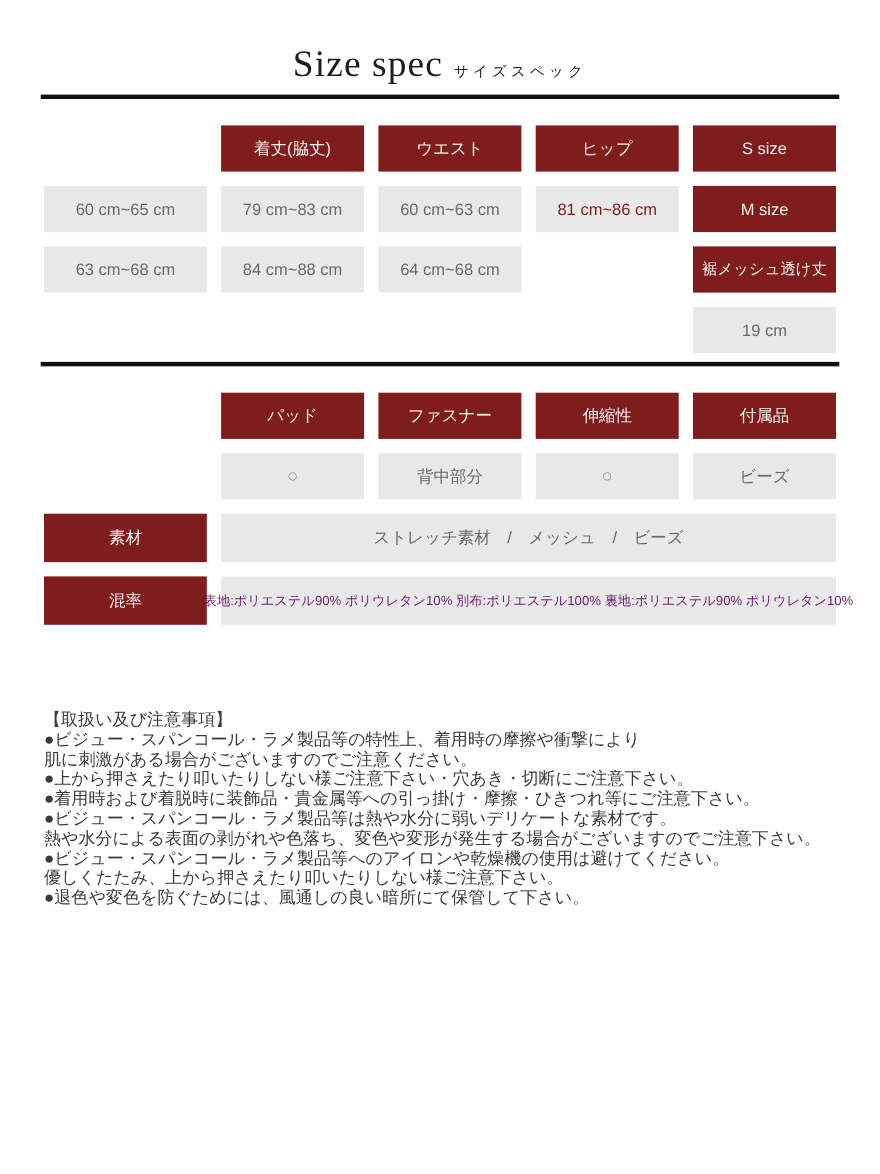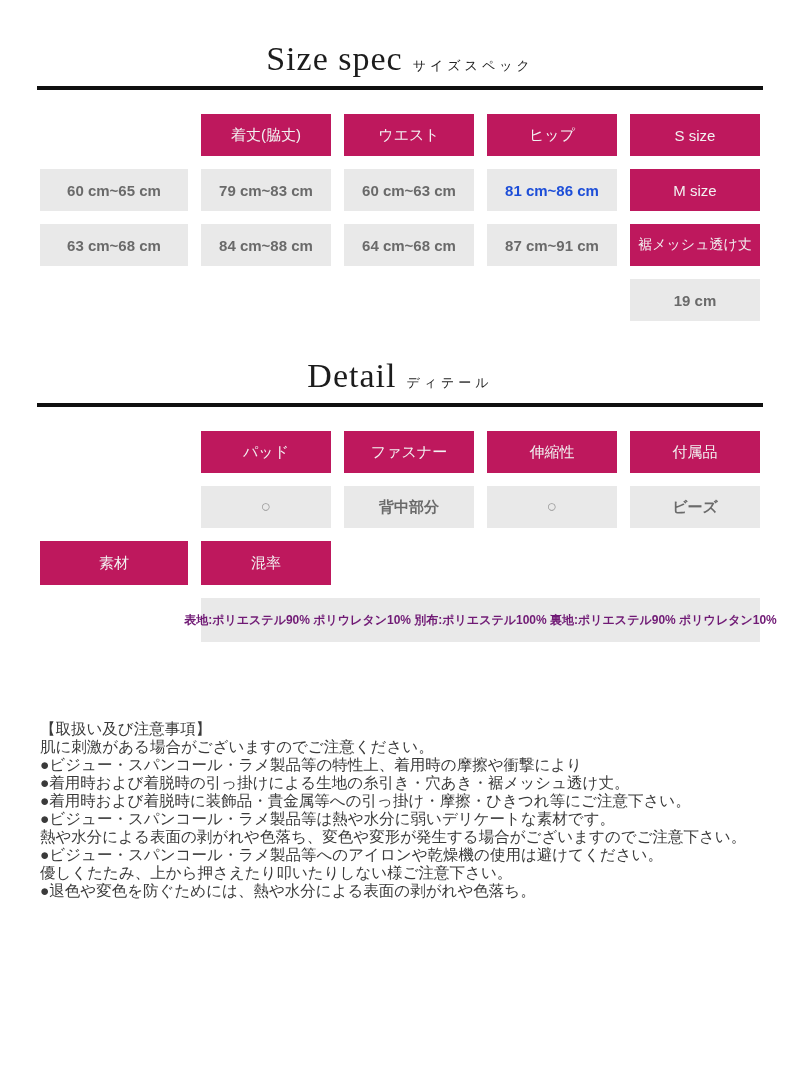--- a/index.html
+++ b/index.html
@@ -35,42 +35,41 @@
     display: grid;
     grid-template-columns: 148px repeat(4, 1fr);
     gap: 13px;
     width: 720px;
     margin: 24px auto 0 auto;
   }
   .size-grid { grid-auto-rows: 42px; }
   .detail-grid { grid-template-rows: 42px 42px 44px 44px; }
 
   .hd {
-    background: #be185d;
+    background: #7f1d1d;
     color: #f2f2f2;
     font-size: 15px;
     display: flex;
     align-items: center;
     justify-content: center;
     text-align: right;
     white-space: nowrap;
   }
   .hd.small { font-size: 14px; font-family: Liberation Serif, serif; }
   .cell {
     background: #e9e9e9;
     color: #6a6a6a;
     font-size: 15px;
     display: flex;
     align-items: center;
     justify-content: center;
     text-align: center;
     white-space: nowrap;
-    font-weight: bold;
   }
-  .cell.muted { color: #1d4ed8; }
+  .cell.muted { color: #7f1d1d; }
   .cell.circle { font-size: 17px; color: #999999; }
   .cell.blend { font-size: 12px; color: #701a75; }
   .corner, .blank { background: transparent; }
   .col5 { grid-column: 5; }
   .span4 { grid-column: 2 / 6; }
 
   .notes {
     margin: 78px 0 0 40px;
     width: 750px;
     color: #3a3a3a;
@@ -101,56 +100,53 @@
     <div class="hd">S size</div>
     <div class="cell">60 cm~65 cm</div>
     <div class="cell">79 cm~83 cm</div>
     <div class="cell">60 cm~63 cm</div>
     <div class="cell muted">81 cm~86 cm</div>
 
     <div class="hd">M size</div>
     <div class="cell">63 cm~68 cm</div>
     <div class="cell">84 cm~88 cm</div>
     <div class="cell">64 cm~68 cm</div>
-    <div class="cell">87 cm~91 cm</div>
 
     <div class="hd small col5">裾メッシュ透け丈</div>
     <div class="cell col5">19 cm</div>
   </div>
 
-  <div class="section-title second">
-    <span class="title-en">Detail</span><span class="title-ja">ディテール</span>
-  </div>
   <div class="rule"></div>
 
   <div class="grid detail-grid">
     <div class="corner"></div>
     <div class="hd">パッド</div>
     <div class="hd">ファスナー</div>
     <div class="hd">伸縮性</div>
     <div class="hd">付属品</div>
 
     <div class="blank"></div>
     <div class="cell circle">○</div>
     <div class="cell">背中部分</div>
     <div class="cell circle">○</div>
     <div class="cell">ビーズ</div>
 
     <div class="hd">素材</div>
+    <div class="cell span4">ストレッチ素材　/　メッシュ　/　ビーズ</div>
 
     <div class="hd">混率</div>
     <div class="cell blend span4">表地:ポリエステル90% ポリウレタン10% 別布:ポリエステル100% 裏地:ポリエステル90% ポリウレタン10%</div>
   </div>
 
   <div class="notes">
     <div class="note-line">【取扱い及び注意事項】</div>
+    <div class="note-line">●ビジュー・スパンコール・ラメ製品等の特性上、着用時の摩擦や衝撃により</div>
     <div class="note-line">肌に刺激がある場合がございますのでご注意ください。</div>
-    <div class="note-line">●ビジュー・スパンコール・ラメ製品等の特性上、着用時の摩擦や衝撃により</div>
-    <div class="note-line">●着用時および着脱時の引っ掛けによる生地の糸引き・穴あき・裾メッシュ透け丈。</div>
+    <div class="note-line">●上から押さえたり叩いたりしない様ご注意下さい・穴あき・切断にご注意下さい。</div>
     <div class="note-line">●着用時および着脱時に装飾品・貴金属等への引っ掛け・摩擦・ひきつれ等にご注意下さい。</div>
     <div class="note-line">●ビジュー・スパンコール・ラメ製品等は熱や水分に弱いデリケートな素材です。</div>
     <div class="note-line">熱や水分による表面の剥がれや色落ち、変色や変形が発生する場合がございますのでご注意下さい。</div>
     <div class="note-line">●ビジュー・スパンコール・ラメ製品等へのアイロンや乾燥機の使用は避けてください。</div>
     <div class="note-line">優しくたたみ、上から押さえたり叩いたりしない様ご注意下さい。</div>
-    <div class="note-line">●退色や変色を防ぐためには、熱や水分による表面の剥がれや色落ち。</div>
+    <div class="note-line">●退色や変色を防ぐためには、風通しの良い暗所にて保管して下さい。</div>
   </div>
 
 </div>
 
 </body></html>

